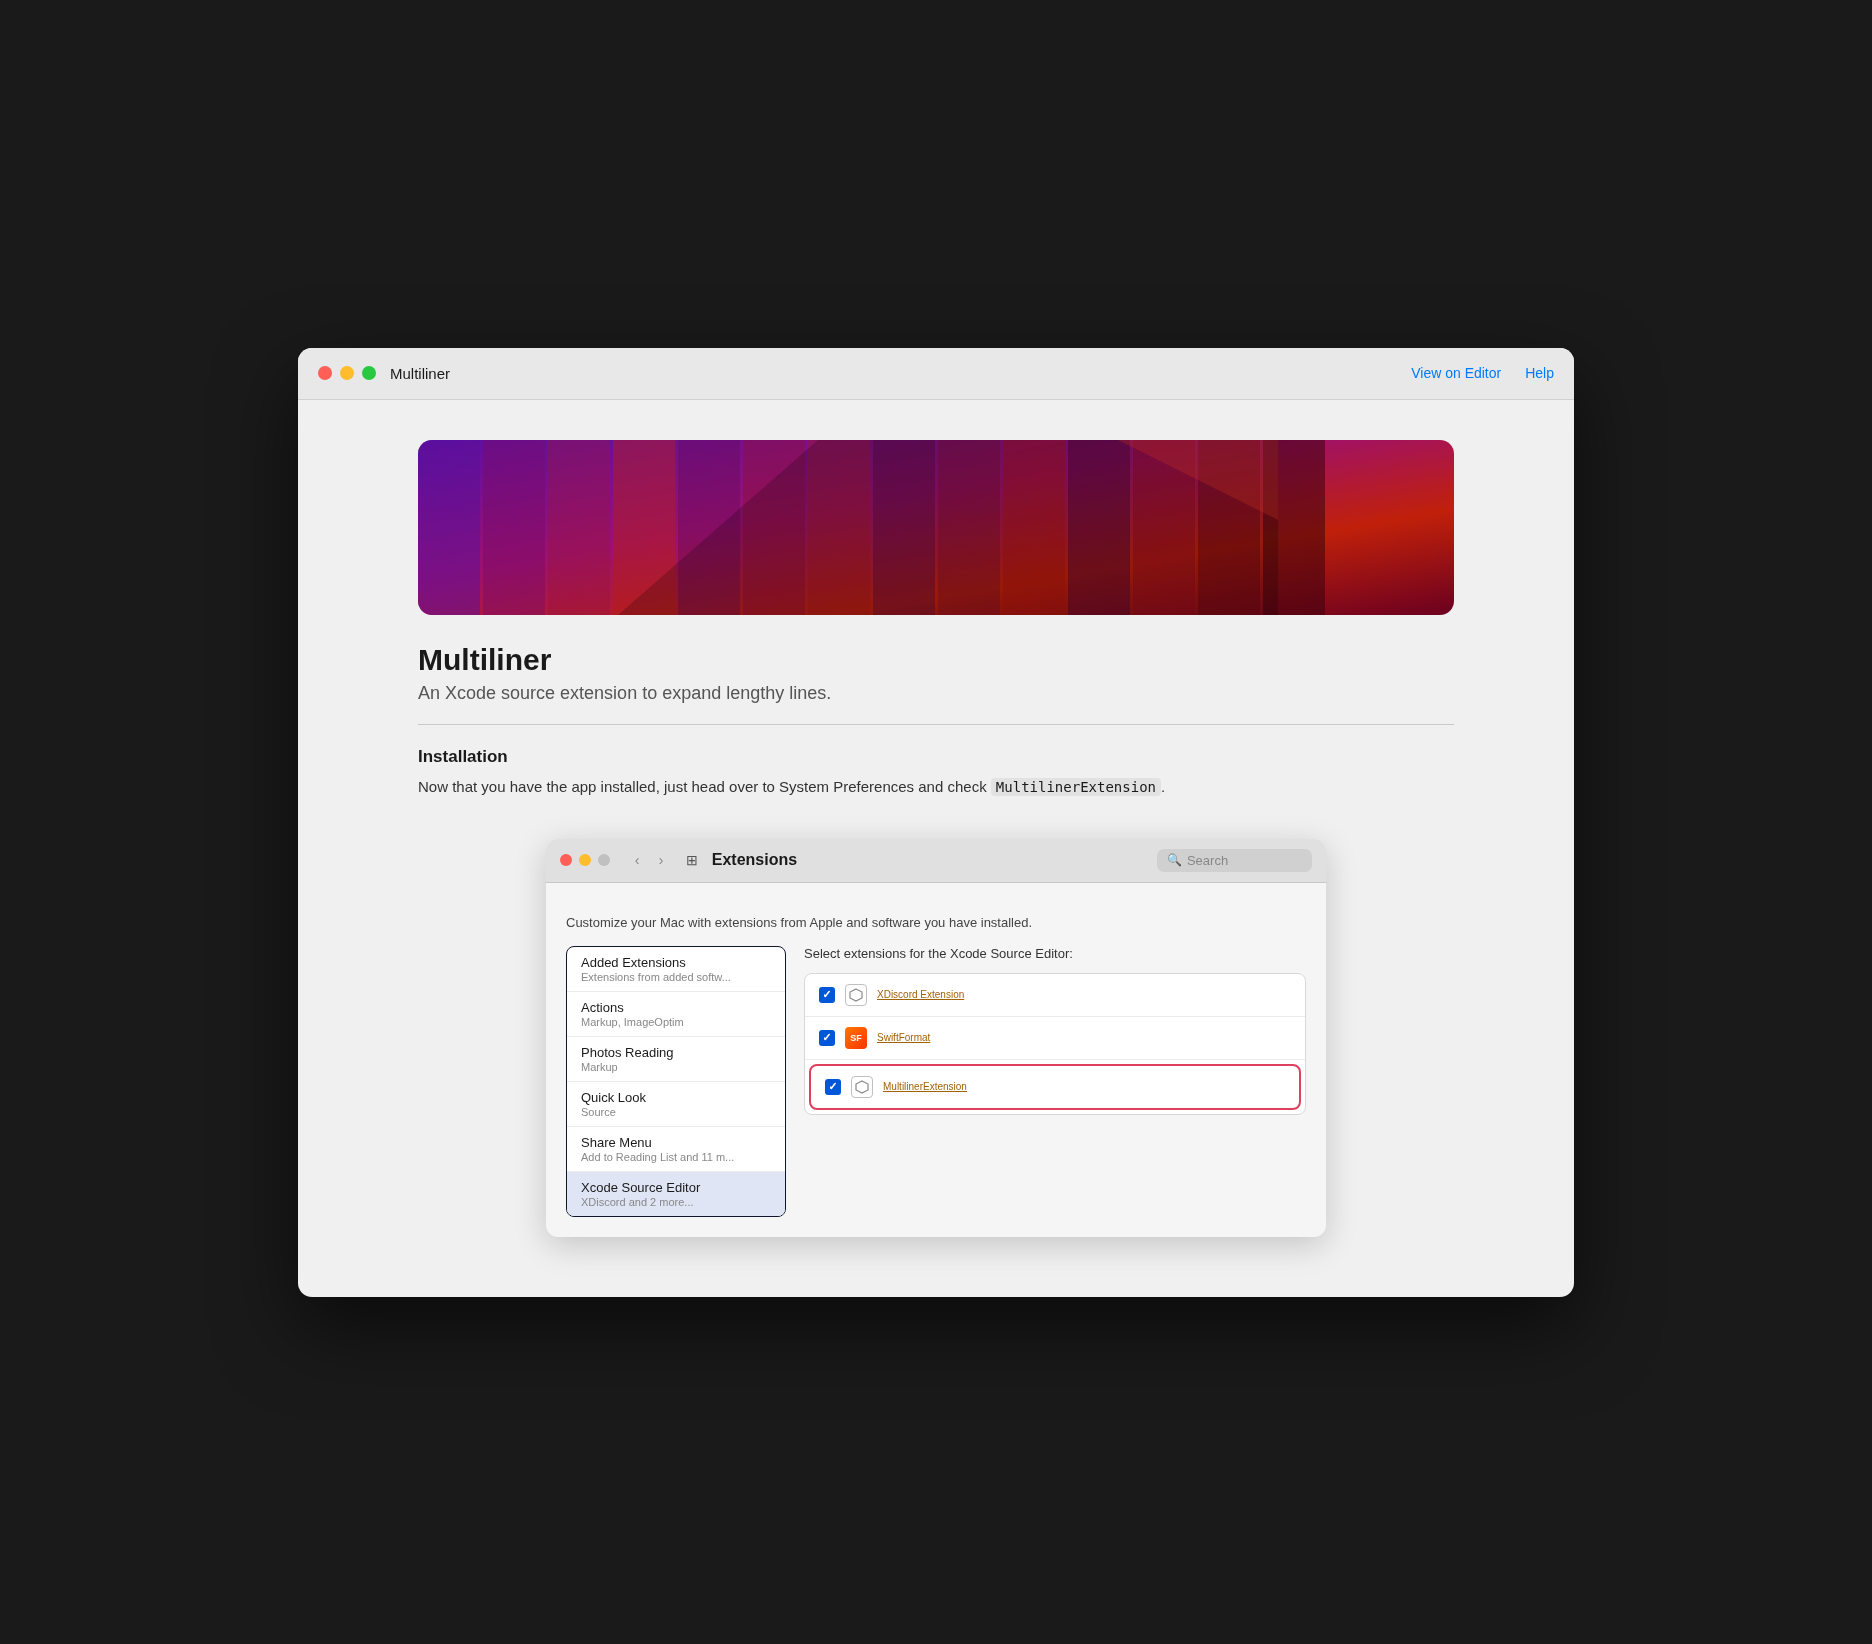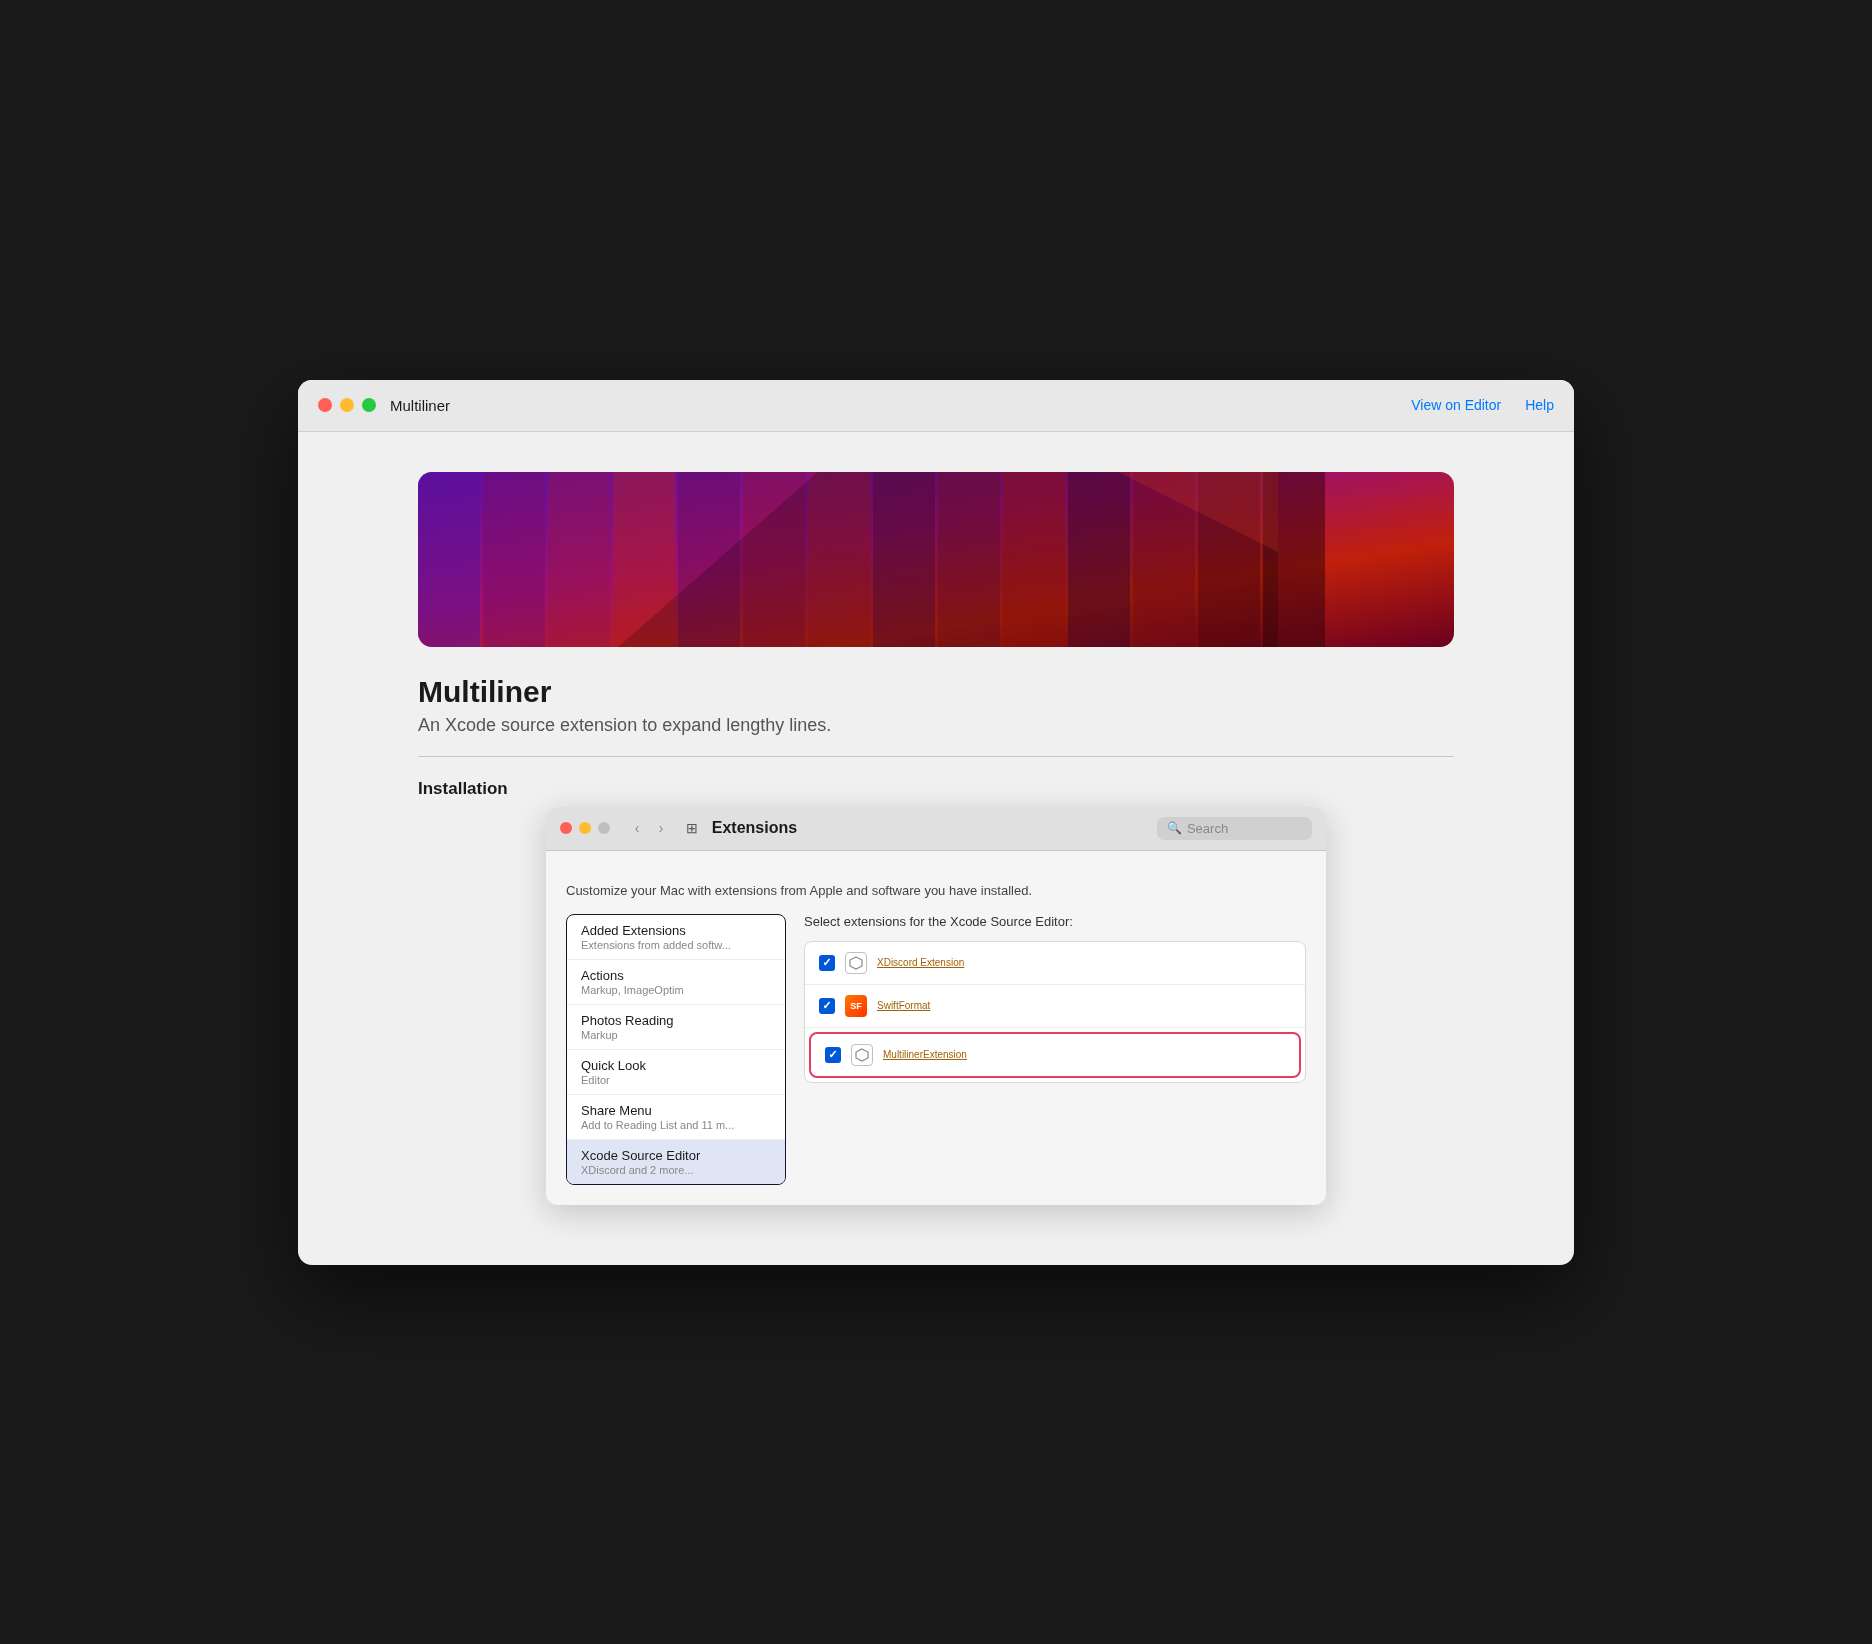--- a/index.html
+++ b/index.html
@@ -384,20 +384,24 @@
         <polygon points="700,0 860,0 860,80" fill="rgba(200,50,30,0.3)"></polygon>
       </svg>
     </div>
 
     <h1 class="app-title">Multiliner</h1>
     <p class="app-subtitle">An Xcode source extension to expand lengthy lines.</p>
 
     <div class="divider"></div>
 
     <h2 class="section-title">Installation</h2>
+    <p class="section-body">
+      <span>Now that you have the app installed, just head over to System Preferences and check</span>
+      <code>MultilinerExtension</code><span>.</span>
+    </p>
 
     <div class="inner-window">
 
       <div class="inner-titlebar">
         <div class="inner-traffic-lights">
           <div class="inner-traffic-light red"></div>
           <div class="inner-traffic-light yellow"></div>
           <div class="inner-traffic-light gray"></div>
         </div>
         <div class="nav-arrows">
@@ -425,21 +429,21 @@
             <div class="sidebar-item">
               <div class="sidebar-item-title">Actions</div>
               <div class="sidebar-item-subtitle">Markup, ImageOptim</div>
             </div>
             <div class="sidebar-item">
               <div class="sidebar-item-title">Photos Reading</div>
               <div class="sidebar-item-subtitle">Markup</div>
             </div>
             <div class="sidebar-item">
               <div class="sidebar-item-title">Quick Look</div>
-              <div class="sidebar-item-subtitle">Editor</div>
+              <div class="sidebar-item-subtitle">Source</div>
             </div>
             <div class="sidebar-item">
               <div class="sidebar-item-title">Share Menu</div>
               <div class="sidebar-item-subtitle">Add to Reading List and 11 m...</div>
             </div>
             <div class="sidebar-item active">
               <div class="sidebar-item-title">Xcode Source Editor</div>
               <div class="sidebar-item-subtitle">XDiscord and 2 more...</div>
             </div>
           </div>

